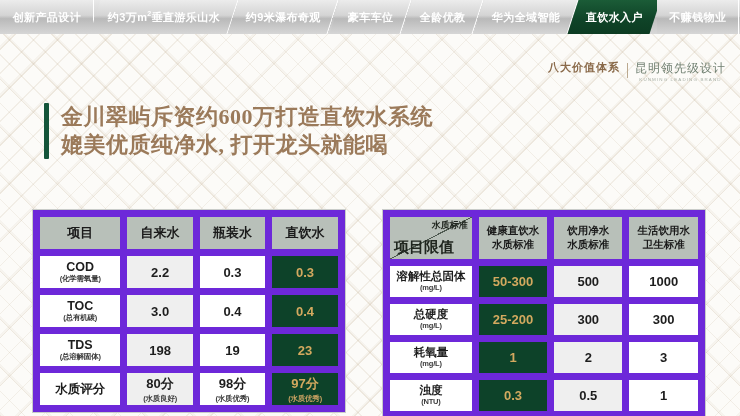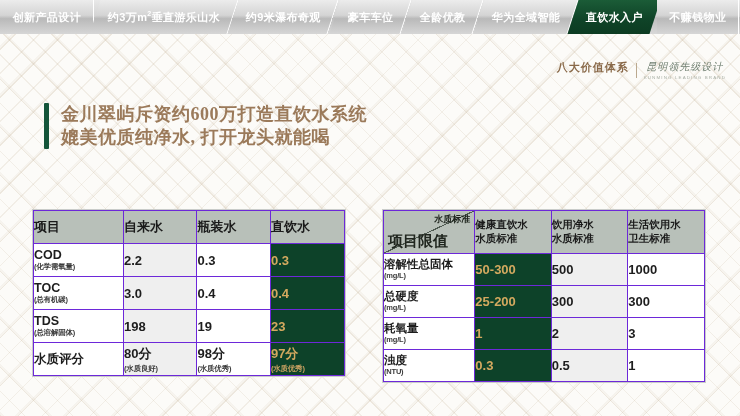--- a/index.html
+++ b/index.html
@@ -56,51 +56,50 @@
     display:flex;align-items:flex-start;gap:7px;
   }
   .brand-main{
     font-size:11px;font-weight:bold;color:#8a6a4a;
     font-family:"Liberation Serif","DejaVu Serif",serif;
     letter-spacing:1px;line-height:1;
   }
   .brand-div{width:1px;height:15px;background:#bba98f;margin-top:1px;}
   .brand-right{display:flex;flex-direction:column;align-items:center;}
   .brand-sub{
-    font-size:10px;color:#6f7f70;letter-spacing:1px;line-height:1;
+    font-size:12px;color:#6f7f70;letter-spacing:1px;line-height:1;
     font-family:"Liberation Serif","DejaVu Serif",serif;
-    font-style:italic;
   }
   .brand-en{
     font-size:4.5px;color:#a9b0a6;letter-spacing:1.1px;margin-top:3px;
     transform:scale(1,.95);
   }
 
   
   .headline{
     position:absolute;left:44px;top:103px;
     display:flex;align-items:stretch;gap:12px;
   }
   .headline-bar{width:5px;background:#14553a;border-radius:1px;}
   .headline-text{
     font-family:"Liberation Serif","DejaVu Serif",serif;
-    font-weight:bold;color:#9b7a5a;font-size:18px;line-height:1.28;
+    font-weight:bold;color:#9b7a5a;font-size:22px;line-height:1.28;
     letter-spacing:.5px;white-space:nowrap;
   }
 
   
   .tbl-wrap{position:absolute;}
   #table-left{left:33px;top:210px;width:312px;}
   #table-right{left:383px;top:210px;width:322px;}
 
   table{border-collapse:collapse;width:100%;table-layout:fixed;
         background:#ffffff;box-shadow:0 0 0 1px #c9ccc9;}
   th,td{
-    border:1px solid #6d28d9;
-    text-align:left;vertical-align:middle;
+    border:7px solid #6d28d9;
+    text-align:center;vertical-align:middle;
     font-size:12px;color:#1d1d1d;
     padding:0;
   }
   thead th{
     background:#b8c0b9;height:32px;
     font-size:13px;font-weight:bold;color:#1a1a1a;
   }
   tbody tr td{height:32px;}
   td.label{background:#ffffff;font-weight:bold;font-size:12.5px;line-height:1.15;}
   td.alt{background:#efefef;font-weight:bold;font-size:13px;}

